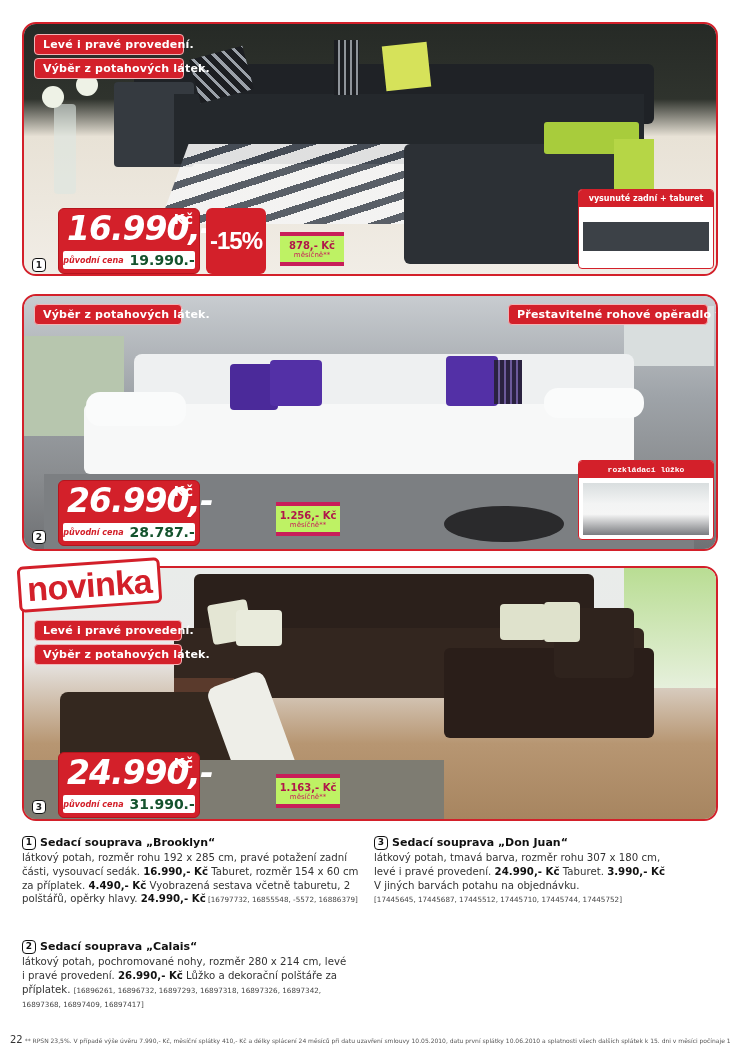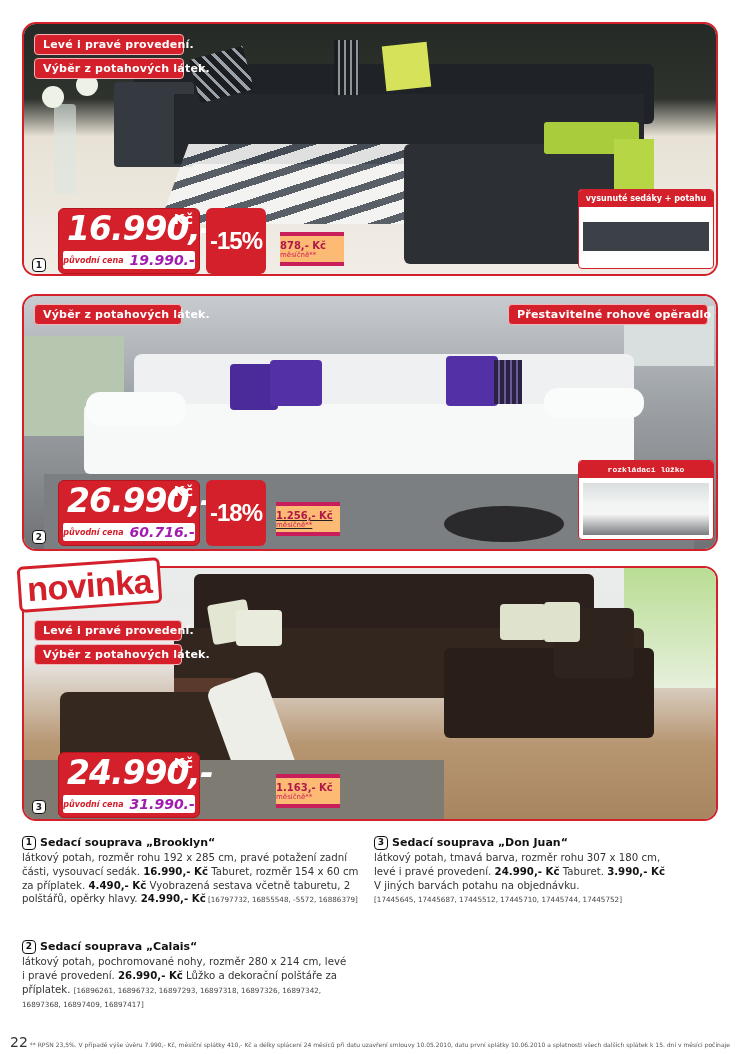--- a/index.html
+++ b/index.html
@@ -37,32 +37,32 @@
   .price-main {
     position: absolute; left: 8px; top: 0px; font-family: "DejaVu Sans", sans-serif;
     font-weight: bold; font-style: italic; font-size: 33px; color: #fff; letter-spacing: -1px;
   }
   .price-kc { position: absolute; right: 6px; top: 2px; font-size: 14px; color: #fff; font-weight: bold; }
   .price-orig {
     position: absolute; left: 4px; right: 4px; bottom: 4px; height: 18px; background: #fff;
     border-radius: 2px; display: flex; align-items: center; justify-content: center; gap: 6px;
   }
   .orig-label { font-size: 8px; font-style: italic; font-weight: bold; color: #d3202a; }
-  .orig-value { font-size: 14px; font-style: italic; font-weight: bold; color: #a21caf; }
+  .orig-value { font-size: 14px; font-weight: bold; color: #14532d; }
 
   .discount-box {
     position: absolute; width: 60px; height: 66px; background: #d3202a; border-radius: 6px;
     display: flex; align-items: center; justify-content: center;
     color: #fff; font-weight: bold; font-size: 24px; letter-spacing: -1px;
     font-family: "Liberation Sans", sans-serif;
   }
   .monthly-box {
-    position: absolute; width: 64px; height: 34px; background: #fdba74;
+    position: absolute; width: 64px; height: 34px; background: #bef264;
     border-top: 4px solid #c81e5a; border-bottom: 4px solid #c81e5a;
-    display: flex; flex-direction: column; justify-content: center;
+    display: flex; flex-direction: column; align-items: center; justify-content: center;
   }
   .monthly-value { font-size: 10px; font-weight: bold; color: #b0174a; }
   .monthly-label { font-size: 7px; color: #c81e5a; }
 
   .num-badge {
     position: absolute; width: 14px; height: 14px; border: 1.5px solid #111; border-radius: 4px;
     background: #fff; font-size: 9px; font-weight: bold; display: flex; align-items: center; justify-content: center;
   }
 
   .inset {
@@ -78,21 +78,21 @@
     font-family: "Liberation Sans", sans-serif; line-height: 40px;
   }
 
   .desc { position: absolute; font-size: 10.2px; line-height: 13.8px; color: #333; }
   .desc .title-row { display: flex; align-items: center; gap: 4px; font-weight: bold; color: #111; font-size: 11px; margin-bottom: 1px; }
   .desc .num { width: 14px; height: 14px; border: 1.5px solid #111; border-radius: 4px; font-size: 9px; display: inline-flex; align-items: center; justify-content: center; }
   .desc b { color: #111; }
   .desc .codes { font-size: 7.2px; color: #444; }
 
   .footer { position: absolute; left: 10px; top: 1034px; width: 720px; font-size: 6px; color: #555; white-space: nowrap; overflow: hidden; }
-  .footer .page { font-size: 14px; color: #333; }
+  .footer .page { font-size: 10px; color: #333; }
 </style>
 </head>
 <body>
 
 <div class="panel panel-1">
   <div class="scene scene-1">
 
     <div class="shape" style="left:110px;top:40px;width:520px;height:60px;background:#1f2226;border-radius:6px;"></div>
     <div class="shape" style="left:90px;top:58px;width:80px;height:85px;background:#353a40;border-radius:4px;"></div>
     <div class="shape" style="left:150px;top:70px;width:470px;height:70px;background:#24282c;"></div>
@@ -109,21 +109,21 @@
 
     <div class="shape" style="left:380px;top:120px;width:225px;height:120px;background:#2c3035;border-radius:6px;"></div>
     <div class="shape" style="left:520px;top:98px;width:95px;height:32px;background:#a8cc3c;border-radius:3px;"></div>
     <div class="shape" style="left:590px;top:115px;width:40px;height:75px;background:#b6d646;"></div>
   </div>
 
   <div class="red-tag" style="left:10px;top:10px;width:150px;text-align:center;">Levé i pravé provedení.</div>
   <div class="red-tag" style="left:10px;top:34px;width:150px;text-align:center;">Výběr z potahových látek.</div>
 
   <div class="inset" style="left:554px;top:165px;">
-    <div class="inset-title">vysunuté sedáky + potahu</div>
+    <div class="inset-title">vysunuté zadní + taburet</div>
     <div class="inset-img" style="background:linear-gradient(180deg,#fff 0%,#fff 20%,#3c4147 20%,#3c4147 75%,#fff 75%);"></div>
   </div>
 
   <div class="num-badge" style="left:8px;top:234px;">1</div>
 
   <div class="price-box" style="left:34px;top:184px;">
     <span class="price-main">16.990,-</span>
     <span class="price-kc">Kč</span>
     <div class="price-orig">
       <span class="orig-label">původní cena</span>
@@ -164,25 +164,24 @@
     <div class="inset-img" style="background:linear-gradient(180deg,#d9dedf 0%,#f3f4f4 40%,#f5f5f5 60%,#7a7c80 100%);"></div>
   </div>
 
   <div class="num-badge" style="left:8px;top:234px;">2</div>
 
   <div class="price-box" style="left:34px;top:184px;">
     <span class="price-main">26.990,-</span>
     <span class="price-kc">Kč</span>
     <div class="price-orig">
       <span class="orig-label">původní cena</span>
-      <span class="orig-value">60.716.-</span>
+      <span class="orig-value">28.787.-</span>
     </div>
   </div>
-  <div class="discount-box" style="left:182px;top:184px;">-18%</div>
-  <div class="monthly-box" style="left:252px;top:206px;text-decoration:underline;">
+  <div class="monthly-box" style="left:252px;top:206px;">
     <span class="monthly-value">1.256,- Kč</span>
     <span class="monthly-label">měsíčně**</span>
   </div>
 </div>
 
 <div class="novinka">novinka</div>
 <div class="panel panel-3">
   <div class="scene scene-3">
     <div class="shape" style="left:600px;top:0;width:96px;height:120px;background:linear-gradient(180deg,#b9dd93,#e6f0dc);"></div>
 

